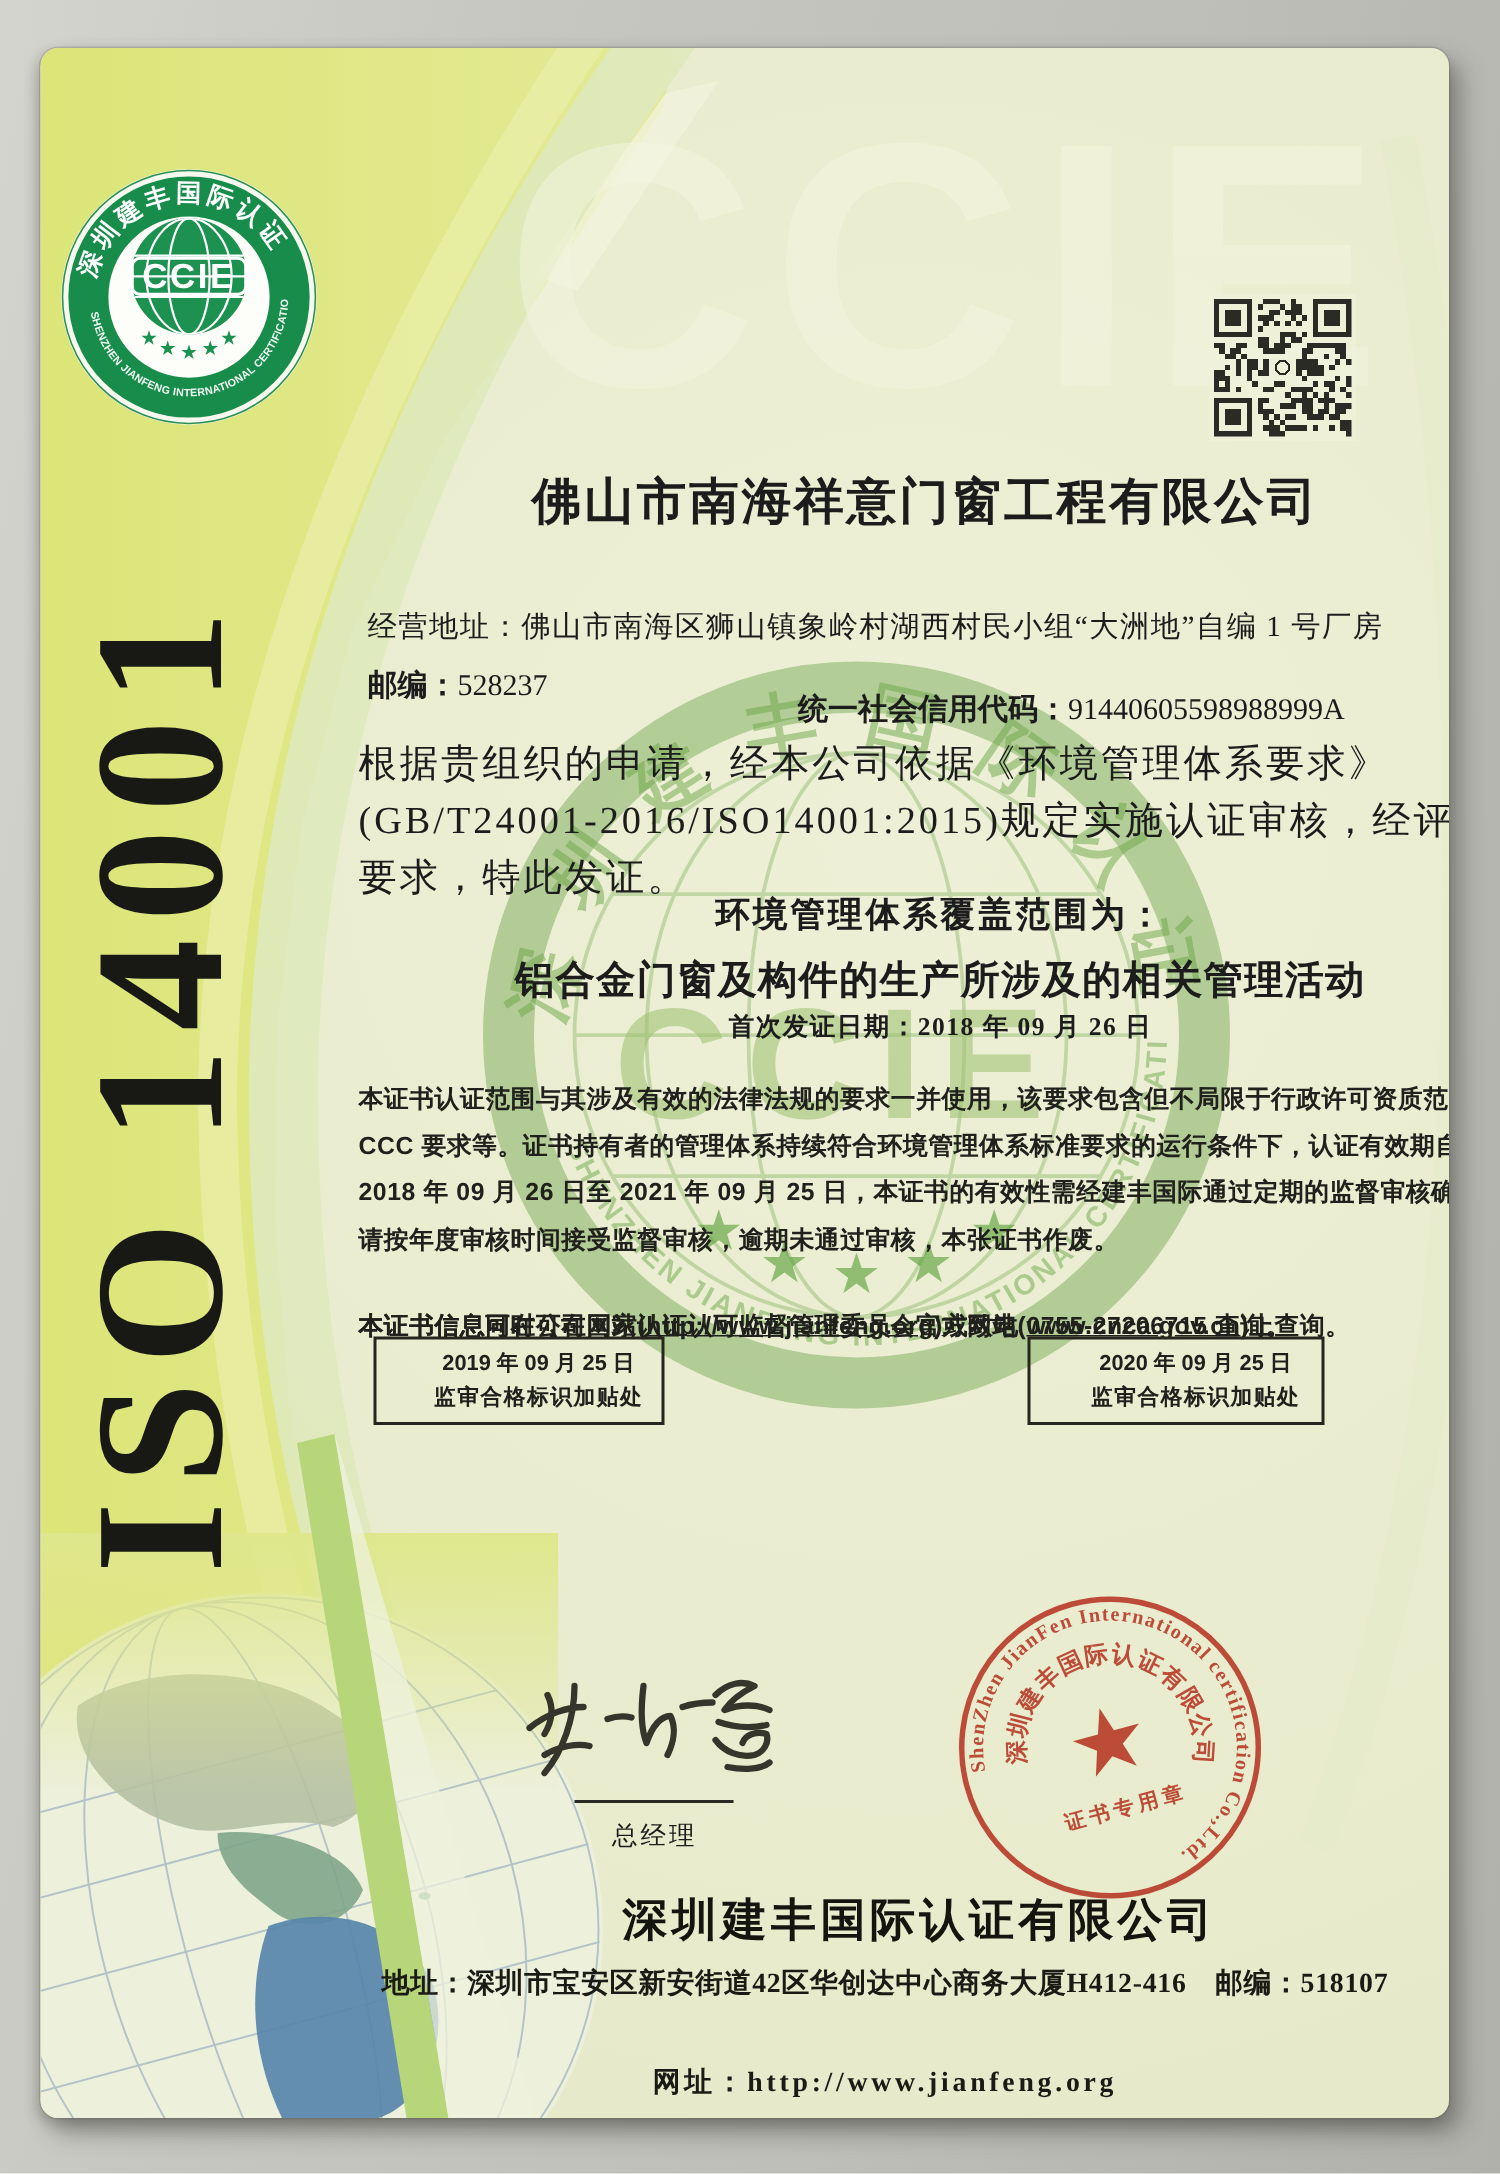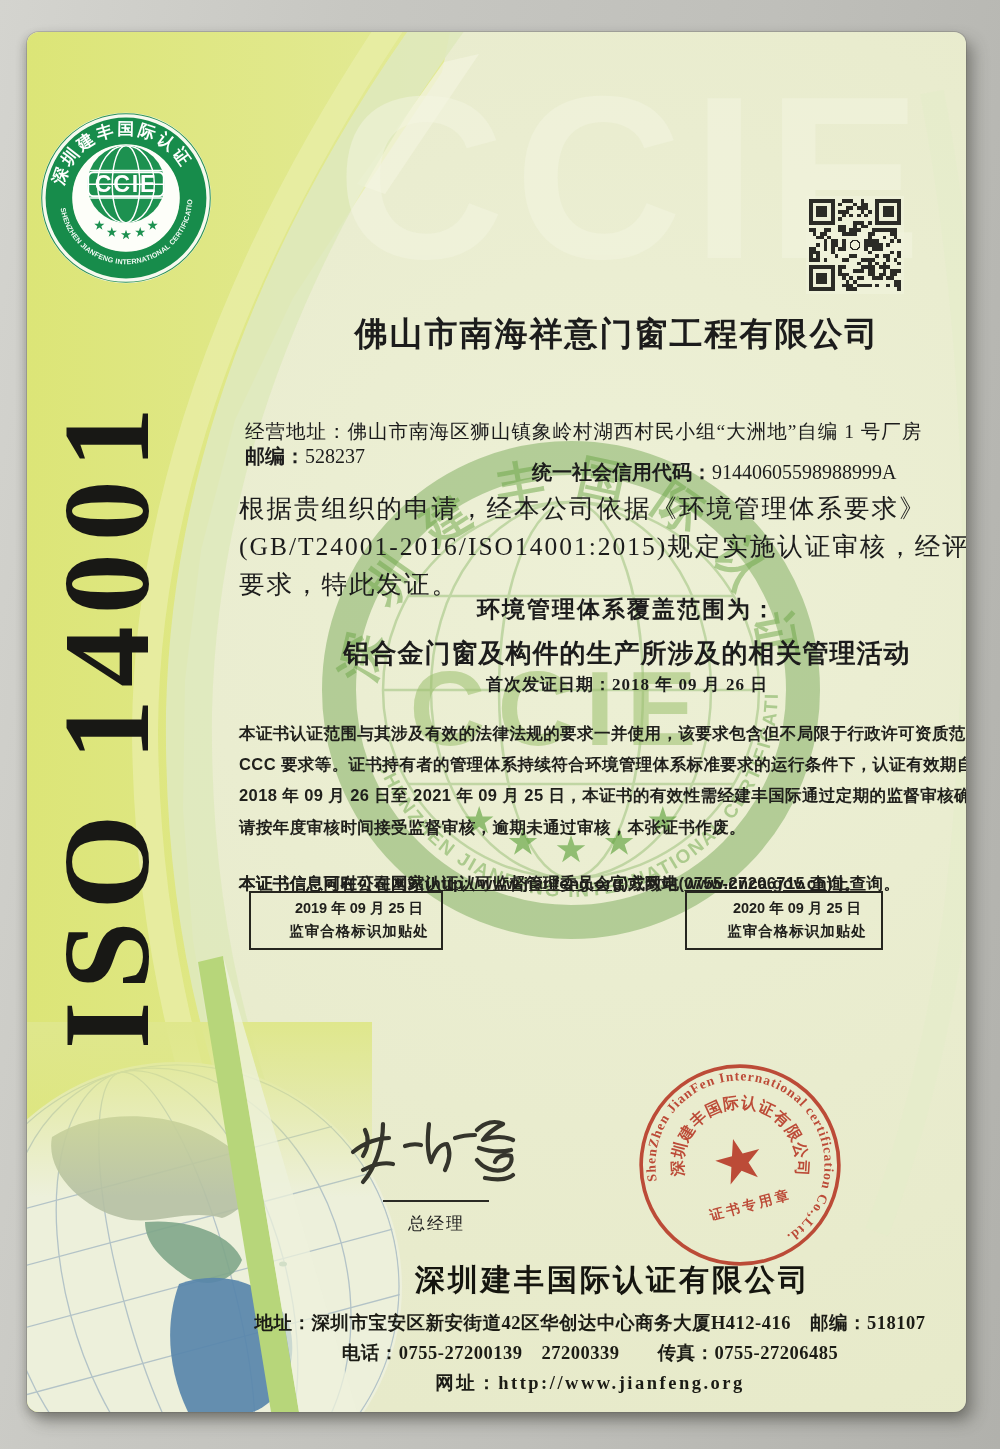--- a/index.html
+++ b/index.html
@@ -49,21 +49,21 @@
   .abox .d{margin-top:6px;}
   .abox .l{margin-top:4px;letter-spacing:1px;}
   #sigsvg{left:322px;top:1080px;z-index:5;}
   #sigline{left:356px;top:1168px;width:106px;border-top:2px solid #2a2a24;}
   #sigtitle{left:322px;top:1180px;width:175px;text-align:center;font-size:17px;letter-spacing:2px;}
   .seal{left:606px;top:1026px;width:214px;height:214px;z-index:6;mix-blend-mode:multiply;}
   #issuer{left:226px;top:1228px;width:720px;text-align:center;font-family:"Liberation Sans",sans-serif;
     font-size:30px;font-weight:800;letter-spacing:3px;color:#15150f;}
   #contact{left:193px;top:1276px;width:740px;text-align:center;font-size:18.5px;font-weight:bold;color:#1b1b15;}
   #contact .line{height:30px;line-height:30px;white-space:nowrap;letter-spacing:.5px;}
-  #contact .web{letter-spacing:2.5px;}
+  #contact .web{letter-spacing:2.5px;margin-top:36px;}
   #contact a{color:#1b1b15;text-decoration:none;}
 </style>
 </head>
 <body>
 
 <div id="paper">
 
   <svg id="bgsvg" width="939" height="1380" viewBox="0 0 939 1380">
     <defs>
       <g id="star10">
@@ -385,21 +385,21 @@
           <rect x="73.6" y="7.36" width="11.040000000000001" height="11.040000000000001"></rect>
           <rect x="0" y="66.24" width="25.76" height="25.76"></rect>
           <rect fill="#eef0d8" x="3.68" y="69.92" width="18.400000000000002" height="18.400000000000002"></rect>
           <rect x="7.36" y="73.6" width="11.040000000000001" height="11.040000000000001"></rect>
           <circle cx="46" cy="46" r="7" fill="#eef0d8"></circle>
           <circle cx="46" cy="46" r="4.5" fill="none" stroke="#2b2b26" stroke-width="1.5"></circle>
         </g>
       </svg></div>
 
   <div id="company" class="abs z">佛山市南海祥意门窗工程有限公司</div>
-  <div class="addr abs z" style="top:386px">
+  <div class="addr abs z" style="top:372px">
     <span>经营地址：</span><span>佛山市南海区狮山镇象岭村湖西村民小组“大洲地”自编 1 号厂房</span>
   </div>
   <div id="postrow" class="abs z">
     <span class="lab">邮编：</span><span>528237</span>
     <span id="uscc">
       <span class="lab">统一社会信用代码：</span><span>91440605598988999A</span>
     </span>
   </div>
 
   <div id="para1" class="abs z">
@@ -462,19 +462,18 @@
         <textPath href="#seCn" startOffset="4">深圳建丰国际认证有限公司</textPath>
       </text>
       <use href="#sstar" transform="translate(105,102) scale(2.35)"></use>
       <text x="105" y="150" text-anchor="middle" font-size="13.5" font-weight="bold" letter-spacing="3">证书专用章</text>
     </g>
   </svg>
 
   <div id="issuer" class="abs z">深圳建丰国际认证有限公司</div>
   <div id="contact" class="abs z">
     <div class="line">地址：深圳市宝安区新安街道42区华创达中心商务大厦H412-416　邮编：518107</div>
-    <div class="line">电话：0755-27200139　27200339　　传真：0755-27206485</div>
     <div class="line web">
       <span>网址：</span><a href="#">http://www.jianfeng.org</a>
     </div>
   </div>
 
 </div>
 
 </body></html>

